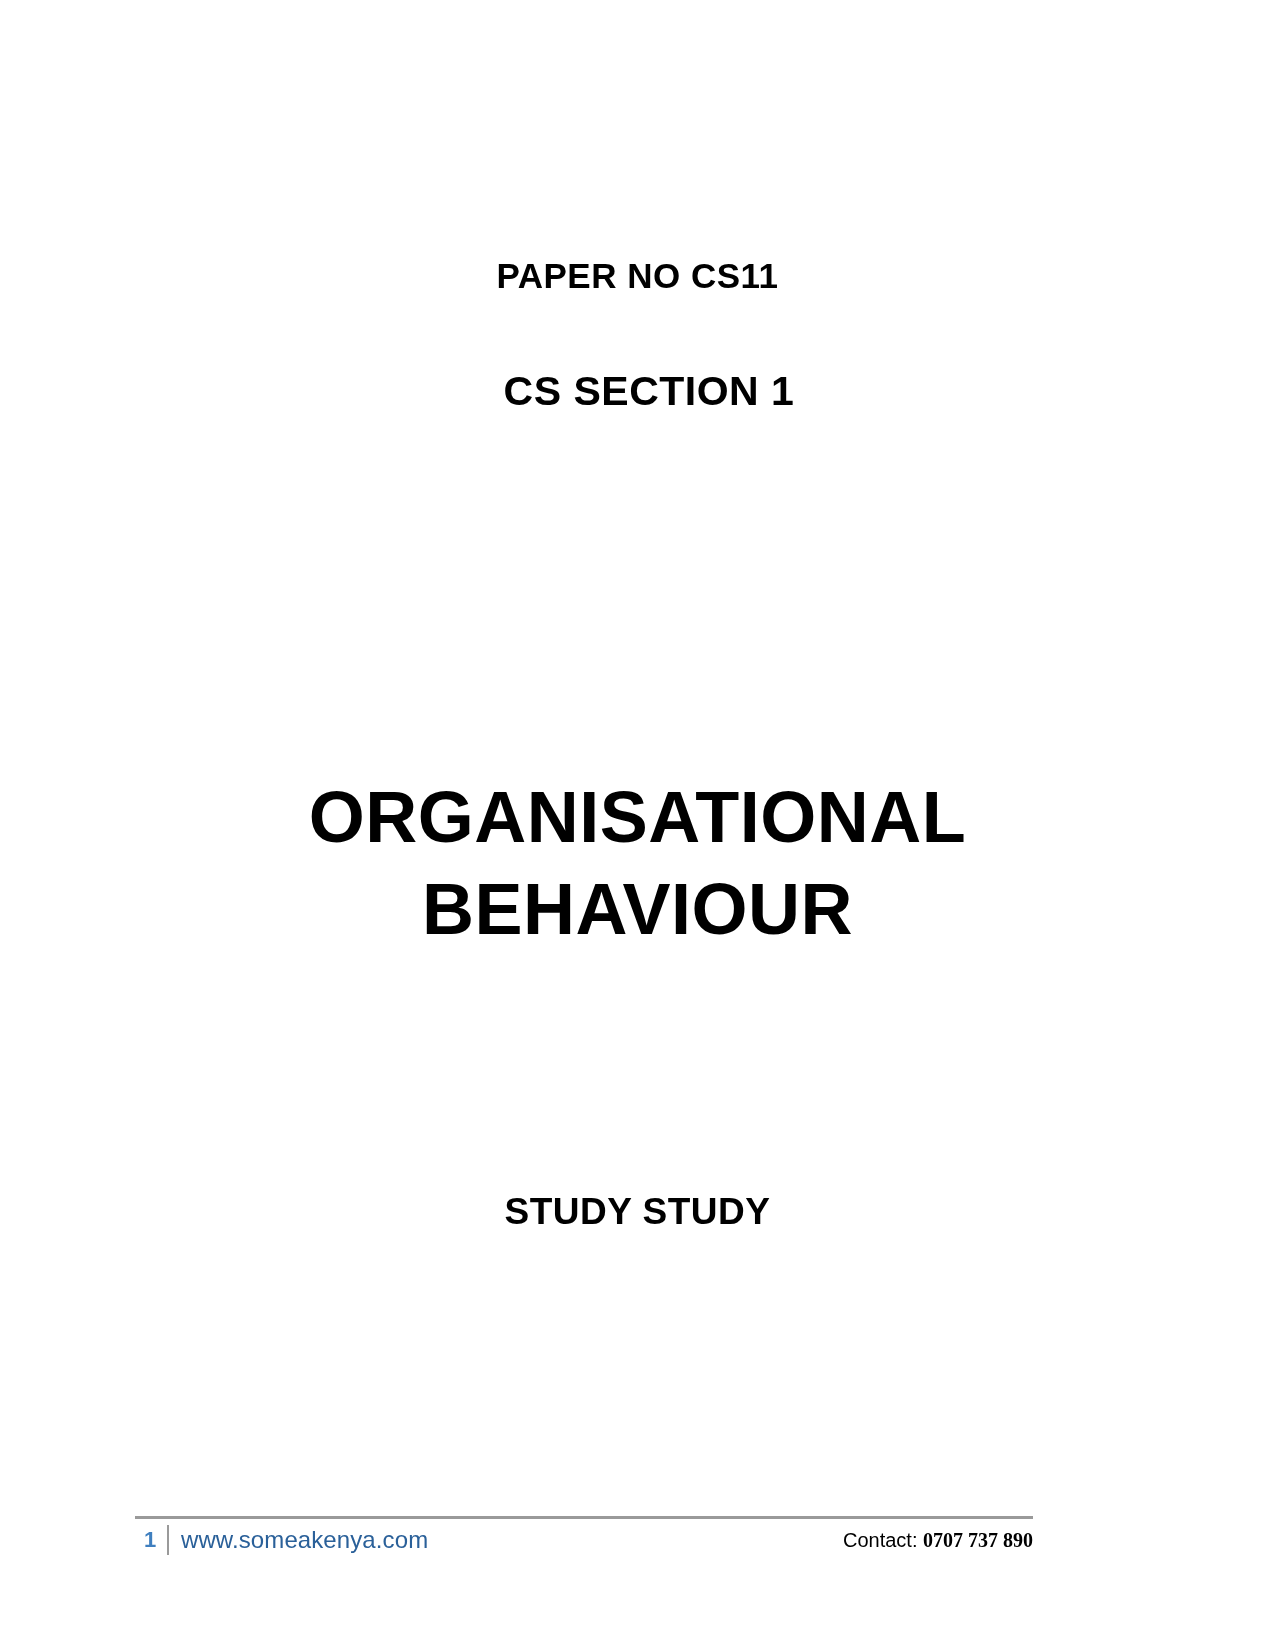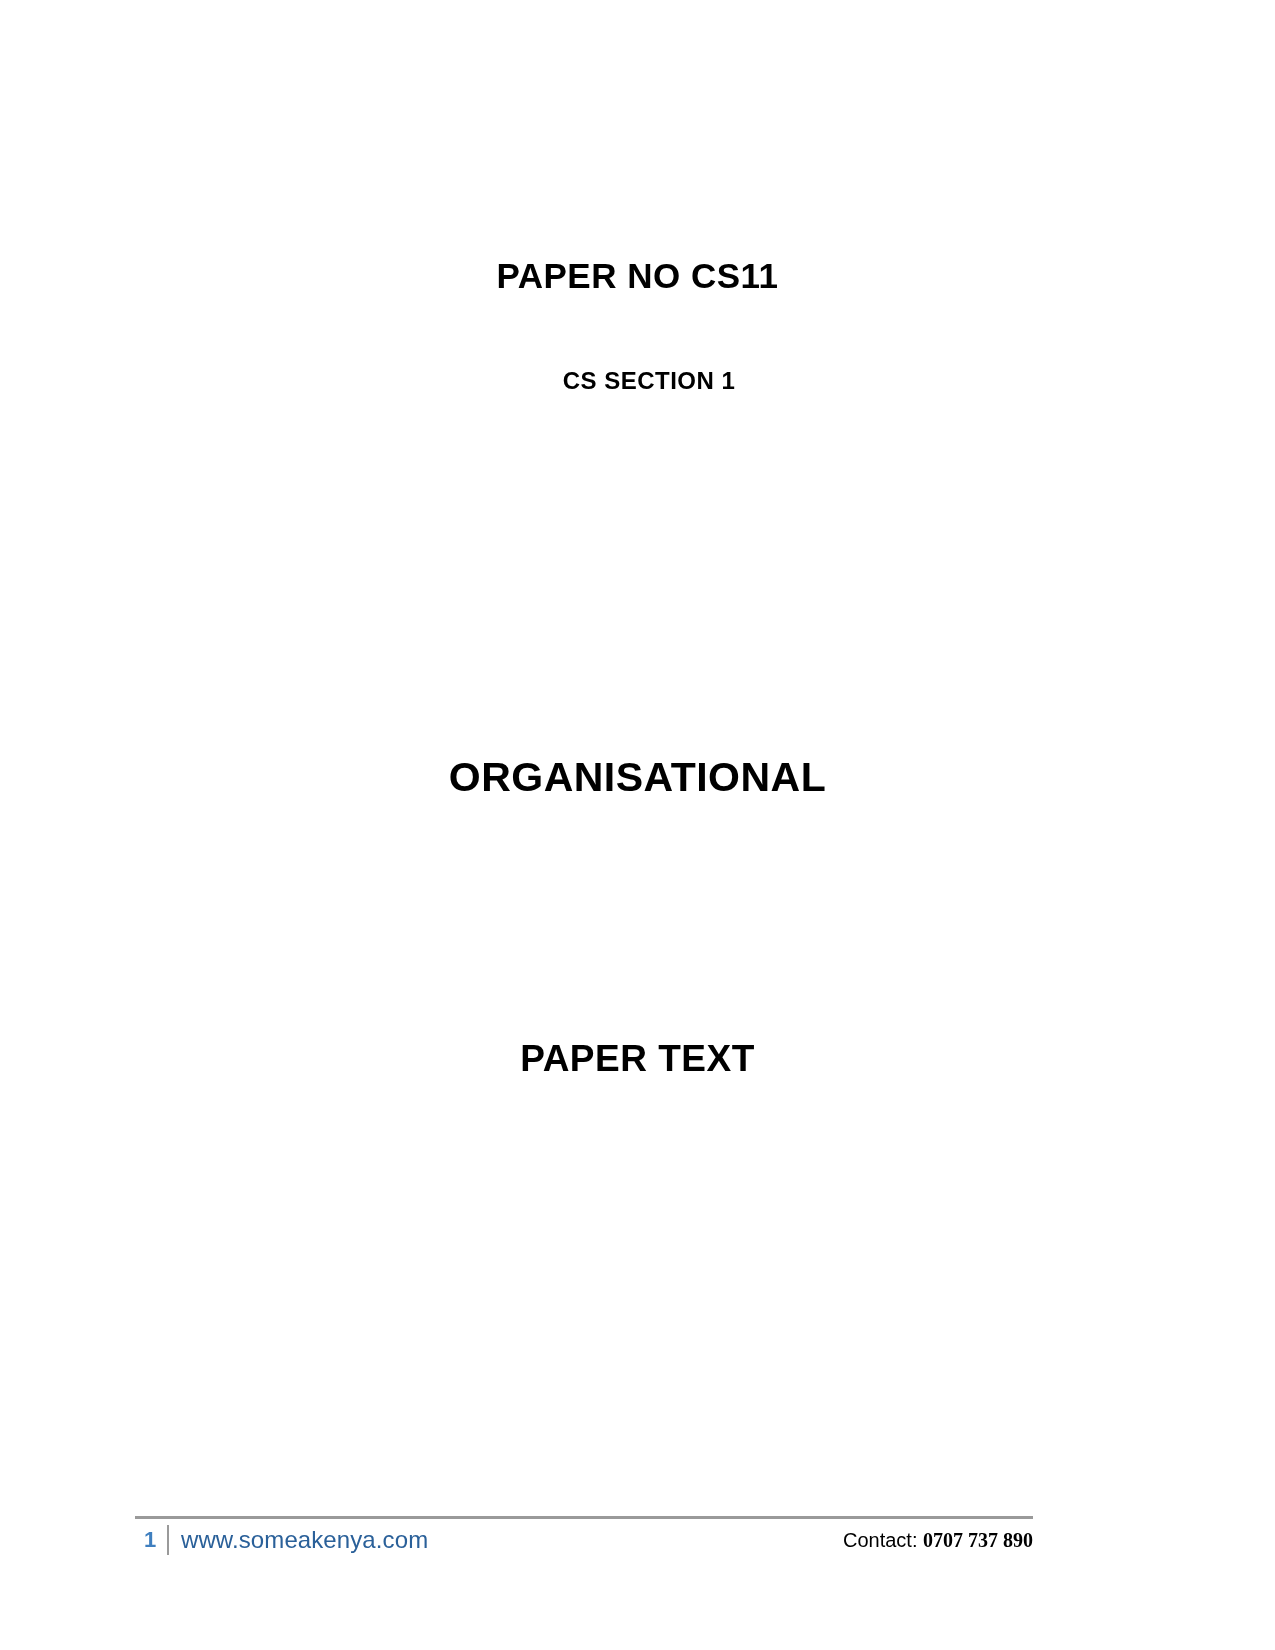--- a/index.html
+++ b/index.html
@@ -34,30 +34,30 @@
   .line-paper-no {
     margin-top: 255px;
     font-size: 35px;
     font-weight: bold;
     letter-spacing: 0.5px;
     line-height: 1.2;
   }
 
   .line-section {
     margin-top: 70px;
-    font-size: 24px;
+    font-size: 41px;
     font-weight: bold;
     letter-spacing: 0.5px;
     line-height: 1.2;
     margin-left: 23px;
   }
 
   .title-block {
     margin-top: 355px;
-    font-size: 41px;
+    font-size: 72px;
     font-weight: bold;
     line-height: 1.28;
     letter-spacing: 0.5px;
   }
 
   .title-line {
     display: block;
   }
 
   .line-study-text {
@@ -138,23 +138,24 @@
 <div class="page">
 
   <div class="content">
 
     <div class="line-paper-no">PAPER NO CS11</div>
 
     <div class="line-section">CS SECTION 1</div>
 
     <div class="title-block">
       <span class="title-line">ORGANISATIONAL</span>
+      <span class="title-line">BEHAVIOUR</span>
     </div>
 
-    <div class="line-study-text">PAPER TEXT</div>
+    <div class="line-study-text">STUDY STUDY</div>
 
   </div>
 
   <div class="footer">
     <div class="footer-rule"></div>
     <div class="footer-inner">
       <div class="page-number">1</div>
       <div class="page-number-divider"></div>
       <div class="footer-site">www.someakenya.com</div>
       <div class="footer-spacer"></div>

